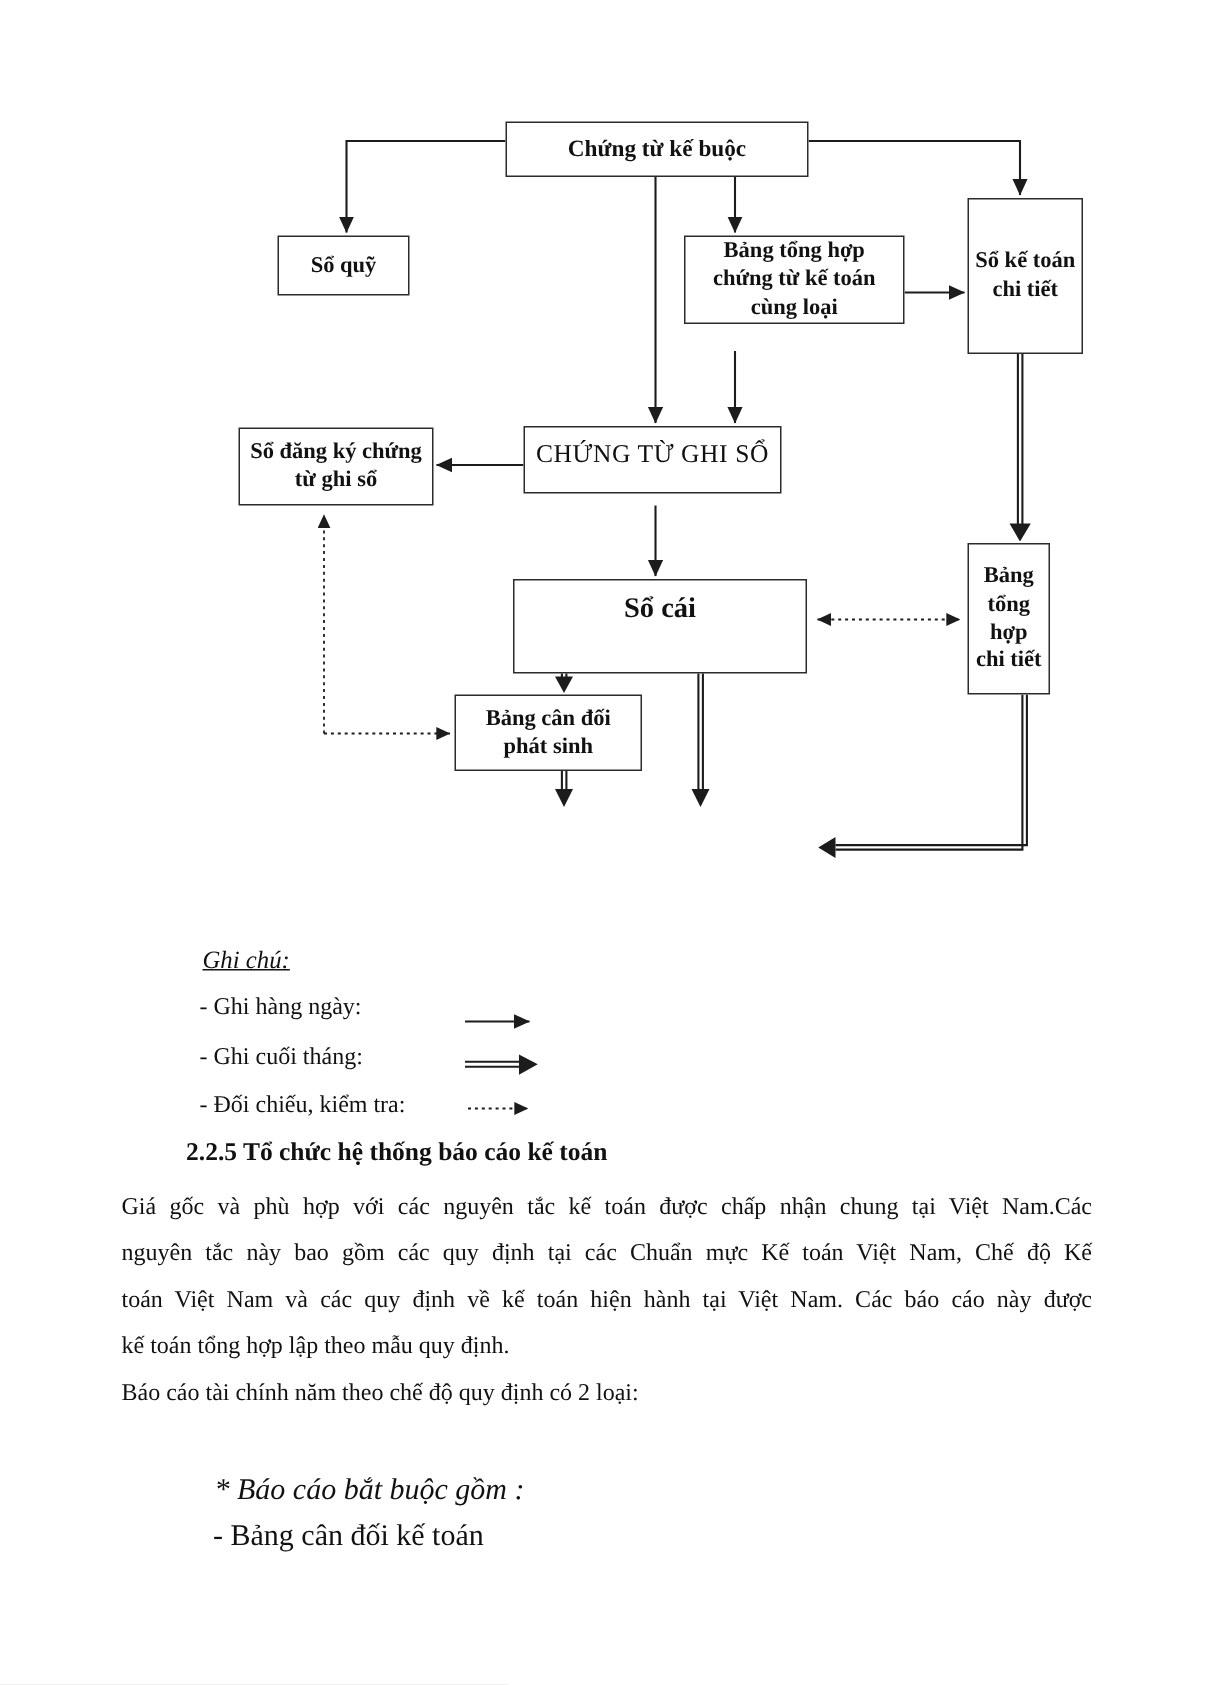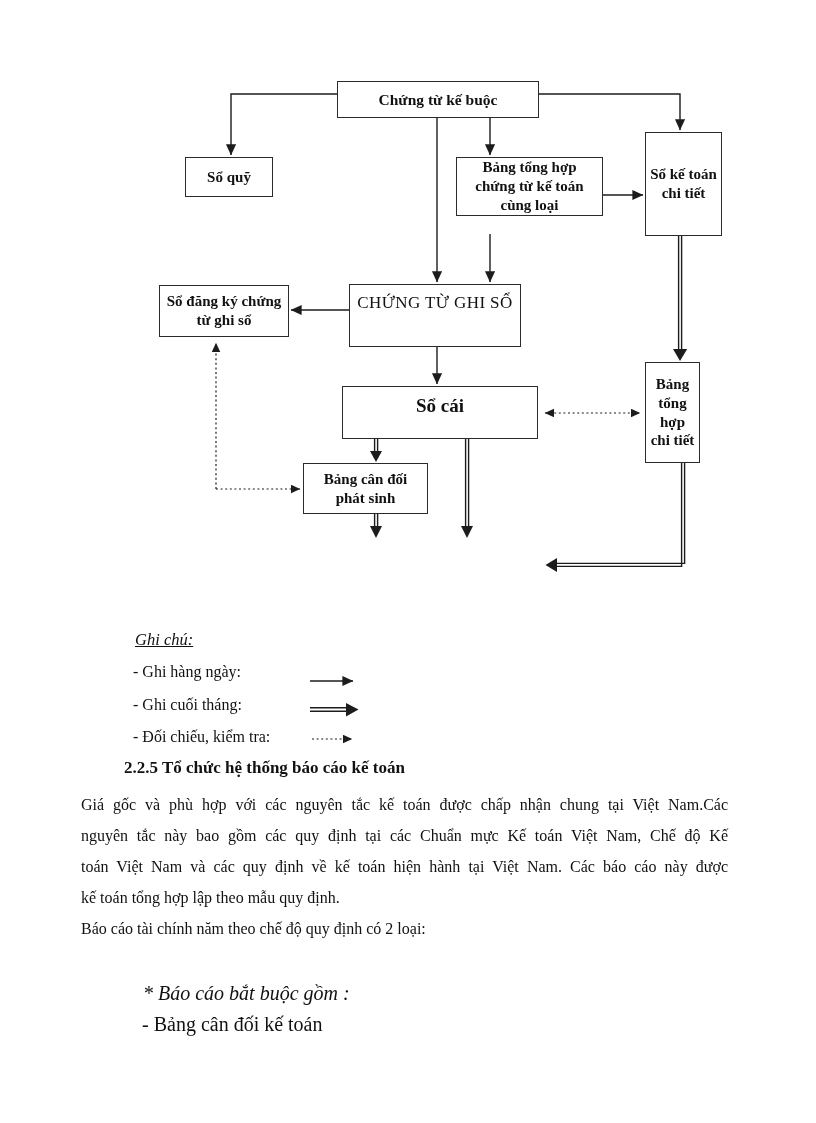--- a/index.html
+++ b/index.html
@@ -91,25 +91,25 @@
   </svg>
 
   <div class="node" style="left:337px;top:81px;width:202px;height:37px;font-size:15.5px">Chứng từ kế buộc</div>
 
   <div class="node" style="left:185px;top:157px;width:88px;height:40px">Sổ quỹ</div>
 
   <div class="node" style="left:456px;top:157px;width:147px;height:59px">Bảng tổng hợp chứng từ kế toán cùng loại</div>
 
   <div class="node" style="left:645px;top:132px;width:77px;height:104px">Sổ kế toán chi tiết</div>
 
-  <div class="node caps top-align" style="left:349px;top:284px;width:172px;height:63px">CHỨNG TỪ GHI SỔ</div>
+  <div class="node caps top-align" style="left:349px;top:284px;width:172px;height:45px">CHỨNG TỪ GHI SỔ</div>
 
   <div class="node" style="left:159px;top:285px;width:130px;height:52px">Sổ đăng ký chứng từ ghi sổ</div>
 
-  <div class="node big top-align" style="left:342px;top:386px;width:196px;height:53px">Sổ cái</div>
+  <div class="node big top-align" style="left:342px;top:386px;width:196px;height:63px">Sổ cái</div>
 
   <div class="node" style="left:645px;top:362px;width:55px;height:101px">Bảng tổng hợp chi tiết</div>
 
   <div class="node" style="left:303px;top:463px;width:125px;height:51px">Bảng cân đối phát sinh</div>
 
 
   <div class="lbl legend-title" style="left:135px;top:630px">Ghi chú:</div>
   <div class="lbl" style="left:133px;top:663px">- Ghi hàng ngày:</div>
   <div class="lbl" style="left:133px;top:696px">- Ghi cuối tháng:</div>
   <div class="lbl" style="left:133px;top:728px">- Đối chiếu, kiểm tra:</div>

